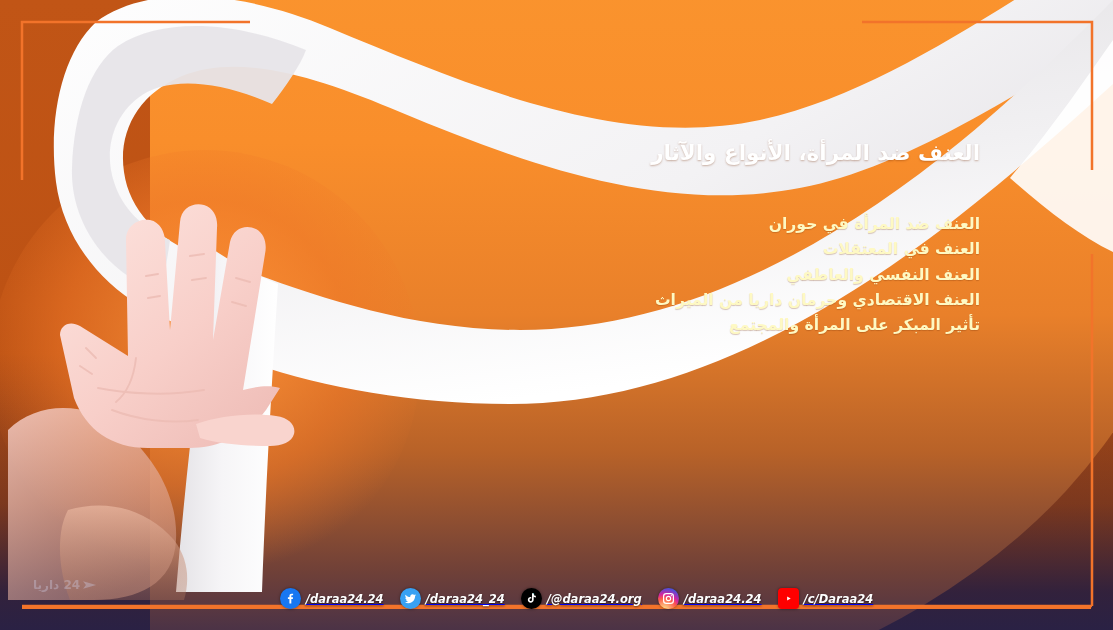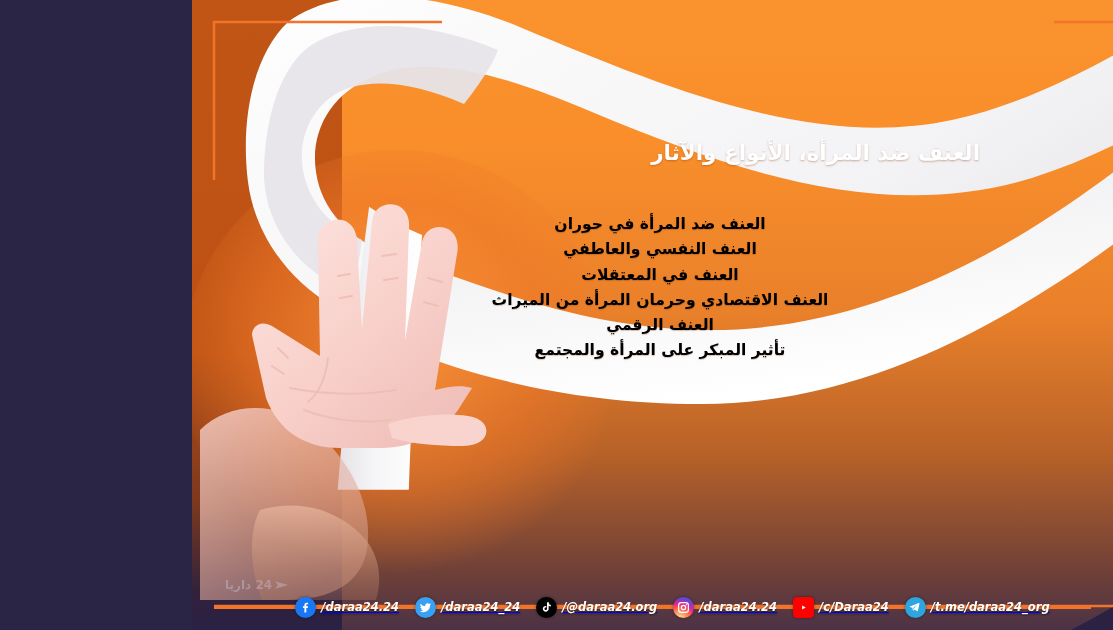--- a/index.html
+++ b/index.html
@@ -2,21 +2,21 @@
 <html lang="ar" dir="rtl"><head>
 <meta charset="utf-8">
 <style>
   html, body {
     margin: 0;
     padding: 0;
     background: #2a2545;
   }
   #poster {
     position: relative;
-    width: 921px;
+    width: 1113px;
     height: 630px;
     overflow: hidden;
     font-family: "DejaVu Sans", "Liberation Sans", sans-serif;
     background: #bd5214;
   }
 
   
   .layer { position: absolute; inset: 0; }
 
   
@@ -105,47 +105,46 @@
     right: 133px;
     top: 212px;
     width: 640px;
     text-align: right;
     direction: rtl;
     list-style: none;
     margin: 0;
     padding: 0;
   }
   .topic-list li {
-    color: #000000;
+    color: #fef9c3;
     font-size: 15.6px;
     font-weight: bold;
     line-height: 25.3px;
     white-space: nowrap;
     text-shadow: 0 1px 1px rgba(120,50,10,0.28);
-    text-align: center;
   }
 
   
   .footer-rule {
     position: absolute;
     left: 22px;
     right: 22px;
     top: 606px;
     height: 3px;
     background: #f2732a;
   }
   .social-bar {
     position: absolute;
     left: 0;
     right: 0;
     top: 588px;
     height: 38px;
     display: flex;
     justify-content: center;
-    align-items: center;
+    align-items: flex-start;
     gap: 16px;
     direction: ltr;
     padding-left: 40px;
   }
   .social-item {
     display: flex;
     align-items: center;
     gap: 5px;
     direction: ltr;
   }
@@ -360,24 +359,23 @@
       <path d="M 22,606 L 1092,606"></path>
 
       <path d="M 22,560 L 22,606" opacity="0"></path>
     </g>
   </svg>
 
   <div class="headline">العنف ضد المرأة، الأنواع والآثار</div>
 
   <ul class="topic-list">
     <li>العنف ضد المرأة في حوران</li>
+    <li>العنف في المعتقلات</li>
     <li>العنف النفسي والعاطفي</li>
-    <li>العنف في المعتقلات</li>
-    <li>العنف الاقتصادي وحرمان المرأة من الميراث</li>
-    <li>العنف الرقمي</li>
+    <li>العنف الاقتصادي وحرمان داريا من الميراث</li>
     <li>تأثير المبكر على المرأة والمجتمع</li>
   </ul>
 
   <div class="watermark">
     <div class="wm-mark"></div>
     <div class="wm-text">24 داريا</div>
   </div>
 
   <div class="footer-rule"></div>
 
@@ -424,24 +422,16 @@
 
     <a class="social-item" href="#">
       <span class="sicon si-yt">
         <svg width="13" height="13" viewBox="0 0 24 24" fill="#ffffff">
             <path d="M9.5 15.8V8.2l6.5 3.8-6.5 3.8z"></path>
           </svg>
       </span>
       <span class="handle">/c/Daraa24</span>
     </a>
 
-    <a class="social-item" href="#">
-      <span class="sicon si-tg">
-        <svg width="14" height="14" viewBox="0 0 24 24" fill="#ffffff">
-            <path d="M20.5 4.3 3.4 11c-.9.4-.9.9-.1 1.1l3.9 1.2 1.5 4.5c.2.5.4.6.8.2l2.1-1.9 4 3c.7.4 1.2.2 1.4-.7l2.6-12c.2-1-.4-1.5-1.1-1.1zM8.9 13.6 16.8 8l-6.4 6.3-.2 2.8-1.3-3.5z"></path>
-          </svg>
-      </span>
-      <span class="handle">/t.me/daraa24_org</span>
-    </a>
 
   </div>
 
 </div>
 
 </body></html>

